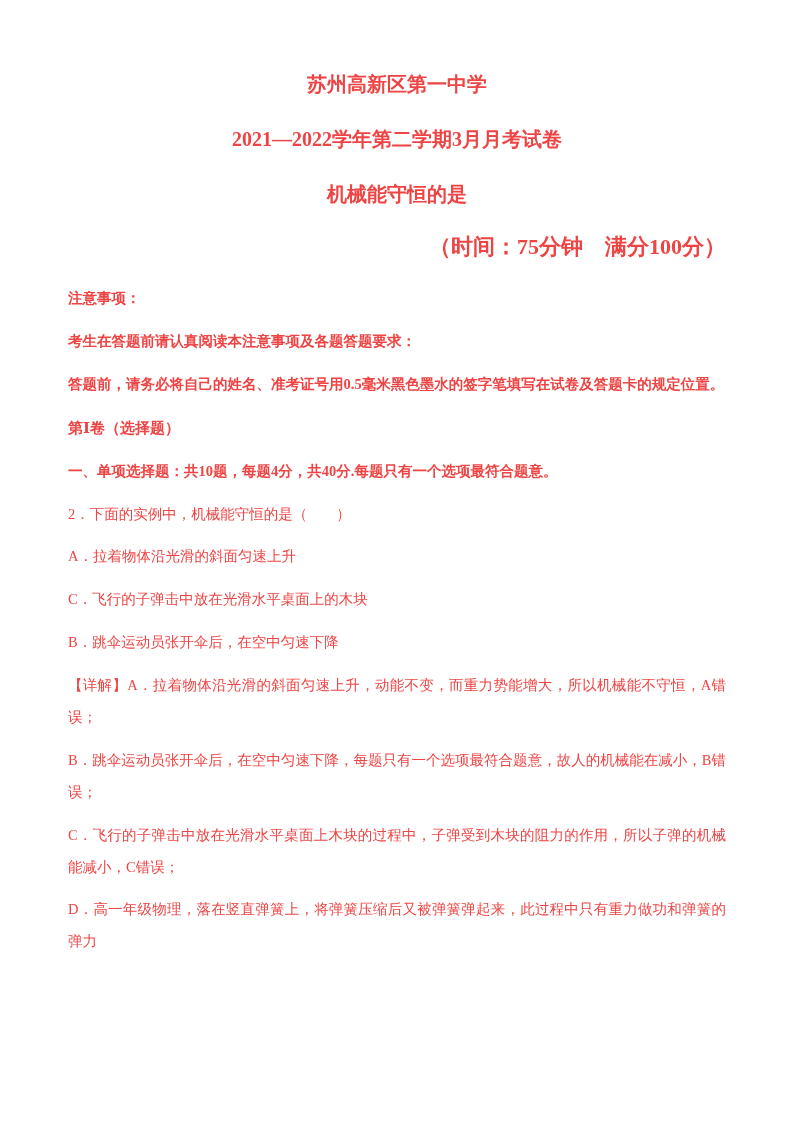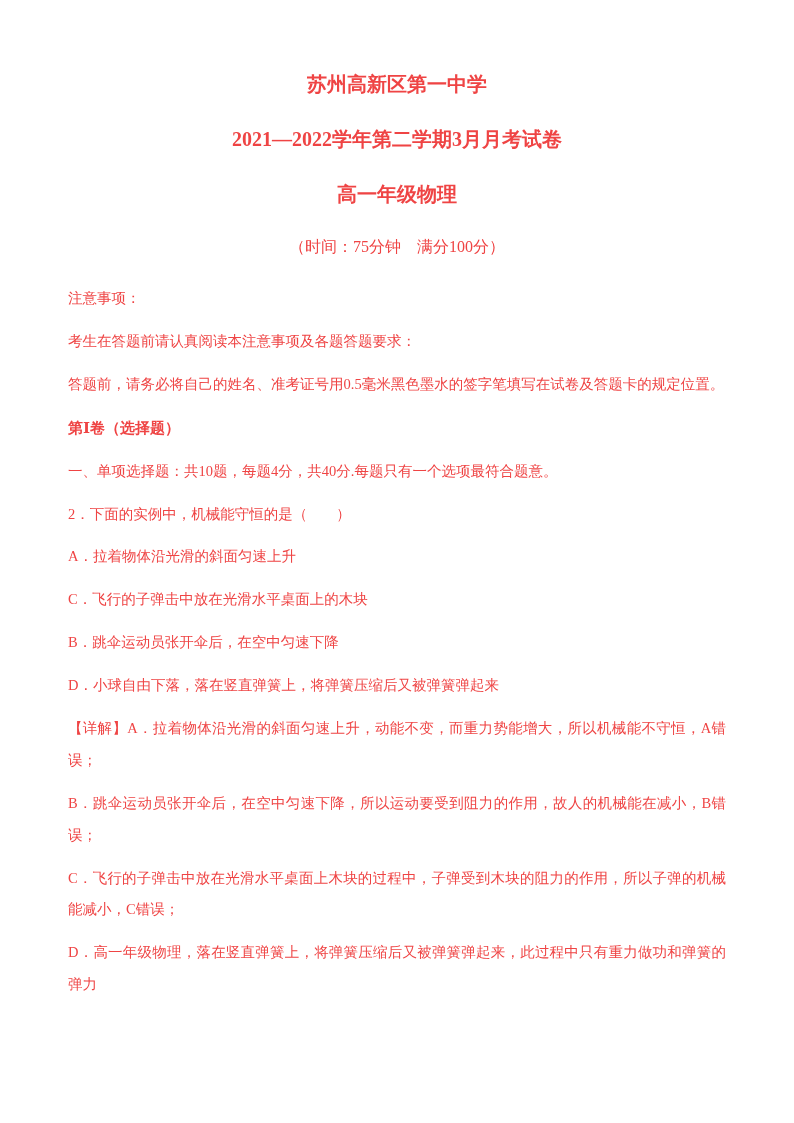--- a/index.html
+++ b/index.html
@@ -19,68 +19,67 @@
     color: #ef4444;
   }
   .title {
     text-align: center;
     font-weight: bold;
     font-size: 20px;
     line-height: 28px;
     margin: 0 0 27px 0;
   }
   .subtitle {
-    text-align: center;
-    font-weight: normal;
-    font-size: 16px;
+    text-align: right;
+    font-weight: bold;
+    font-size: 22px;
     line-height: 24px;
     margin: 6px 0 24px 0;
   }
   .para {
     font-size: 14.5px;
     line-height: 2.2;
     margin: 0 0 11px 0;
     text-align: justify;
   }
   .para.bold {
-    font-weight: normal;
+    font-weight: bold;
   }
   .section-head {
     text-align: left;
     font-weight: bold;
     font-size: 15px;
     line-height: 2.2;
     margin: 4px 0 11px 0;
   }
   .q-block .para {
     margin-bottom: 11px;
   }
 </style>
 </head>
 <body>
 
 <div class="page">
 
   <h1 class="title">苏州高新区第一中学</h1>
   <h1 class="title">2021—2022学年第二学期3月月考试卷</h1>
-  <h1 class="title">高一年级物理</h1>
+  <h1 class="title">机械能守恒的是</h1>
   <div class="subtitle">（时间：75分钟　满分100分）</div>
 
   <p class="para bold">注意事项：</p>
   <p class="para bold">考生在答题前请认真阅读本注意事项及各题答题要求：</p>
   <p class="para bold">答题前，请务必将自己的姓名、准考证号用0.5毫米黑色墨水的签字笔填写在试卷及答题卡的规定位置。</p>
 
   <div class="section-head">第Ⅰ卷（选择题）</div>
   <p class="para bold">一、单项选择题：共10题，每题4分，共40分.每题只有一个选项最符合题意。</p>
 
   <div class="q-block">
     <p class="para">2．下面的实例中，机械能守恒的是（　　）</p>
     <p class="para">A．拉着物体沿光滑的斜面匀速上升</p>
     <p class="para">C．飞行的子弹击中放在光滑水平桌面上的木块</p>
     <p class="para">B．跳伞运动员张开伞后，在空中匀速下降</p>
-    <p class="para">D．小球自由下落，落在竖直弹簧上，将弹簧压缩后又被弹簧弹起来</p>
     <p class="para">【详解】A．拉着物体沿光滑的斜面匀速上升，动能不变，而重力势能增大，所以机械能不守恒，A错误；</p>
-    <p class="para">B．跳伞运动员张开伞后，在空中匀速下降，所以运动要受到阻力的作用，故人的机械能在减小，B错误；</p>
+    <p class="para">B．跳伞运动员张开伞后，在空中匀速下降，每题只有一个选项最符合题意，故人的机械能在减小，B错误；</p>
     <p class="para">C．飞行的子弹击中放在光滑水平桌面上木块的过程中，子弹受到木块的阻力的作用，所以子弹的机械能减小，C错误；</p>
     <p class="para">D．高一年级物理，落在竖直弹簧上，将弹簧压缩后又被弹簧弹起来，此过程中只有重力做功和弹簧的弹力</p>
   </div>
 
 </div>
 
 </body></html>

